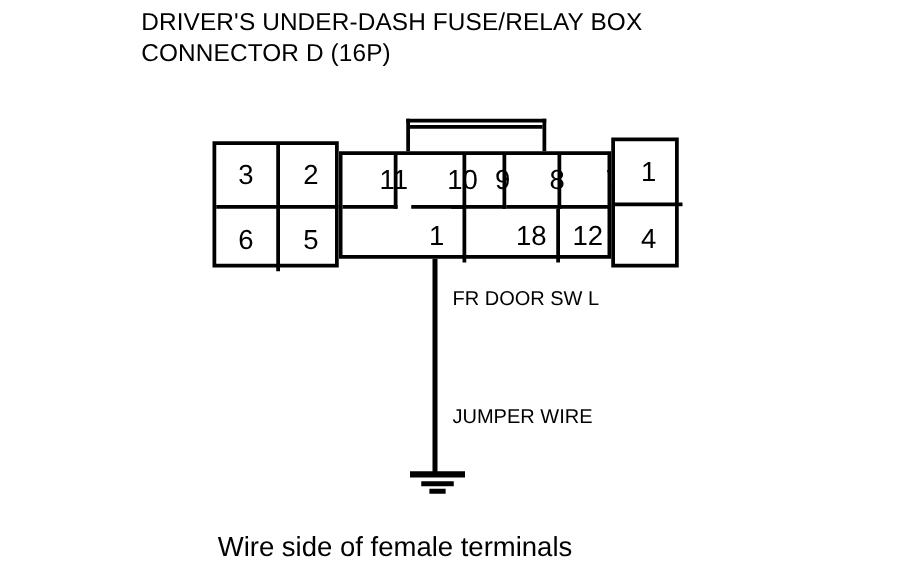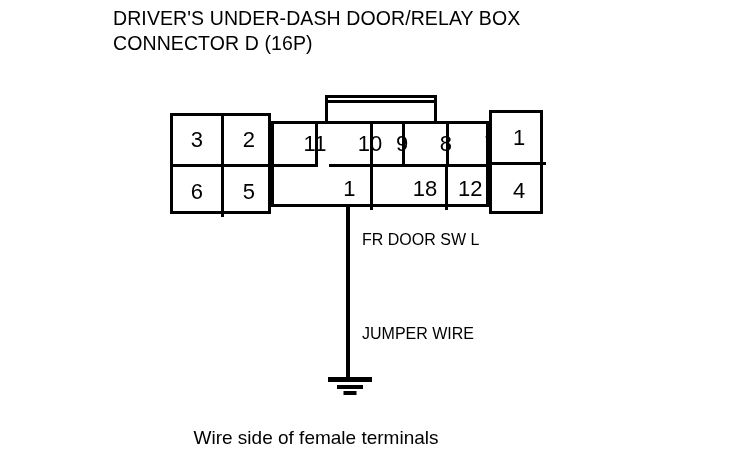--- a/index.html
+++ b/index.html
@@ -147,29 +147,29 @@
   }
   #wire-label      { left: 362px; top: 227px; }
   #jumper-label    { left: 362px; top: 321px; }
 
   #caption {
     position: absolute;
     left: 0;
     top: 425px;
     width: 632px;
     text-align: center;
-    font-size: 19px;
+    font-size: 22px;
     line-height: 25px;
   }
 </style>
 </head>
 <body>
 
 <div id="title-block">
-  <span class="title-line">DRIVER'S UNDER-DASH DOOR/RELAY BOX</span>
+  <span class="title-line">DRIVER'S UNDER-DASH FUSE/RELAY BOX</span>
   <span class="title-line">CONNECTOR D (16P)</span>
 </div>
 
 <div id="connector">
 
   <div id="locking-tab"></div>
   <div id="locking-tab-inner"></div>
 
   <div id="left-block" class="side-block">
     <div class="cell lcell c0 r0 divider-right divider-bottom">

